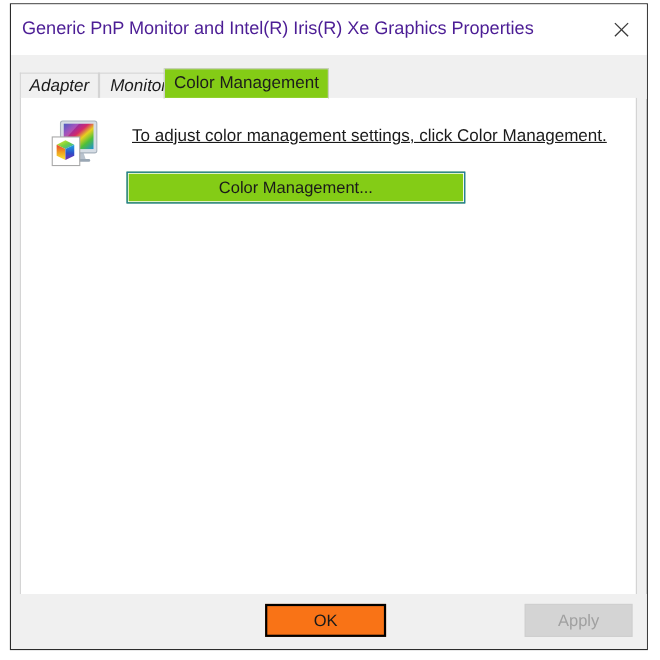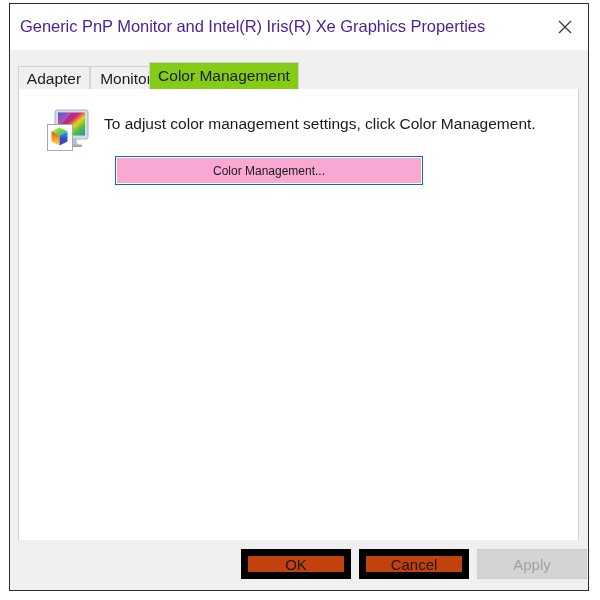--- a/index.html
+++ b/index.html
@@ -86,20 +86,21 @@
     cursor: default;
     background: #f0f0f0;
     border: 1px solid #d4d4d4;
     border-bottom: none;
   }
 
   .tab.inactive {
     top: 16px;
     height: 24px;
     padding: 0 21px;
+    font-style: italic;
   }
 
   .tab.active {
     top: 12px;
     height: 28px;
     padding: 0 9px;
     background: #84cc16;
     border: 1px solid #d0d0d0;
     border-bottom: 1px solid #ffffff;
     z-index: 3;
@@ -122,41 +123,42 @@
   .cm-icon {
     position: absolute;
     left: 27px;
     top: 17px;
     width: 48px;
     height: 46px;
   }
 
   .cm-desc {
     position: absolute;
-    left: 85px;
+    left: 101px;
     top: 26px;
     font-size: 15.5px;
     color: #1a1a1a;
     white-space: nowrap;
+    text-decoration: underline;
   }
 
   .cm-button {
     position: absolute;
     left: 96px;
     top: 67px;
     width: 308px;
     height: 29px;
     box-sizing: border-box;
-    background: #f9a8d4;
+    background: #84cc16;
     border: 1px solid #0f6cbd;
     box-shadow: inset 0 0 0 1px #ffffff;
     display: flex;
     align-items: center;
     justify-content: center;
-    font-size: 12px;
+    font-size: 15px;
     color: #1a1a1a;
     cursor: default;
   }
 
   
   .footer {
     position: absolute;
     left: 0;
     right: 0;
     bottom: 0;
@@ -166,35 +168,35 @@
 
   .fbtn {
     position: absolute;
     top: 9px;
     height: 30px;
     box-sizing: border-box;
     display: flex;
     align-items: center;
     justify-content: center;
     font-size: 15px;
-    background: #c2410c;
-    border: 7px solid #000000;
+    background: #f97316;
+    border: 2px solid #000000;
     color: #1a1a1a;
     cursor: default;
   }
 
   .fbtn.disabled {
     background: #d4d4d4;
     border: 1px solid #cfcfcf;
     color: #a0a0a0;
   }
 
   #ok-button     { left: 231px; width: 110px; }
   #cancel-button { left: 349px; width: 110px; }
-  #apply-button  { left: 467px; width: 110px; }
+  #apply-button  { left: 467px; width: 98px; }
 </style>
 </head>
 <body>
 
 <div id="page">
 
   <div class="window">
 
     <div class="titlebar">
       <div class="title-text">Generic PnP Monitor and Intel(R) Iris(R) Xe Graphics Properties</div>
@@ -272,22 +274,19 @@
 
       <div class="cm-button">
         <span>Color Management...</span>
       </div>
     </div>
 
     <div class="footer">
       <div class="fbtn" id="ok-button">
         <span>OK</span>
       </div>
-      <div class="fbtn" id="cancel-button">
-        <span>Cancel</span>
-      </div>
       <div class="fbtn disabled" id="apply-button">
         <span>Apply</span>
       </div>
     </div>
 
   </div>
 </div>
 
 </body></html>

